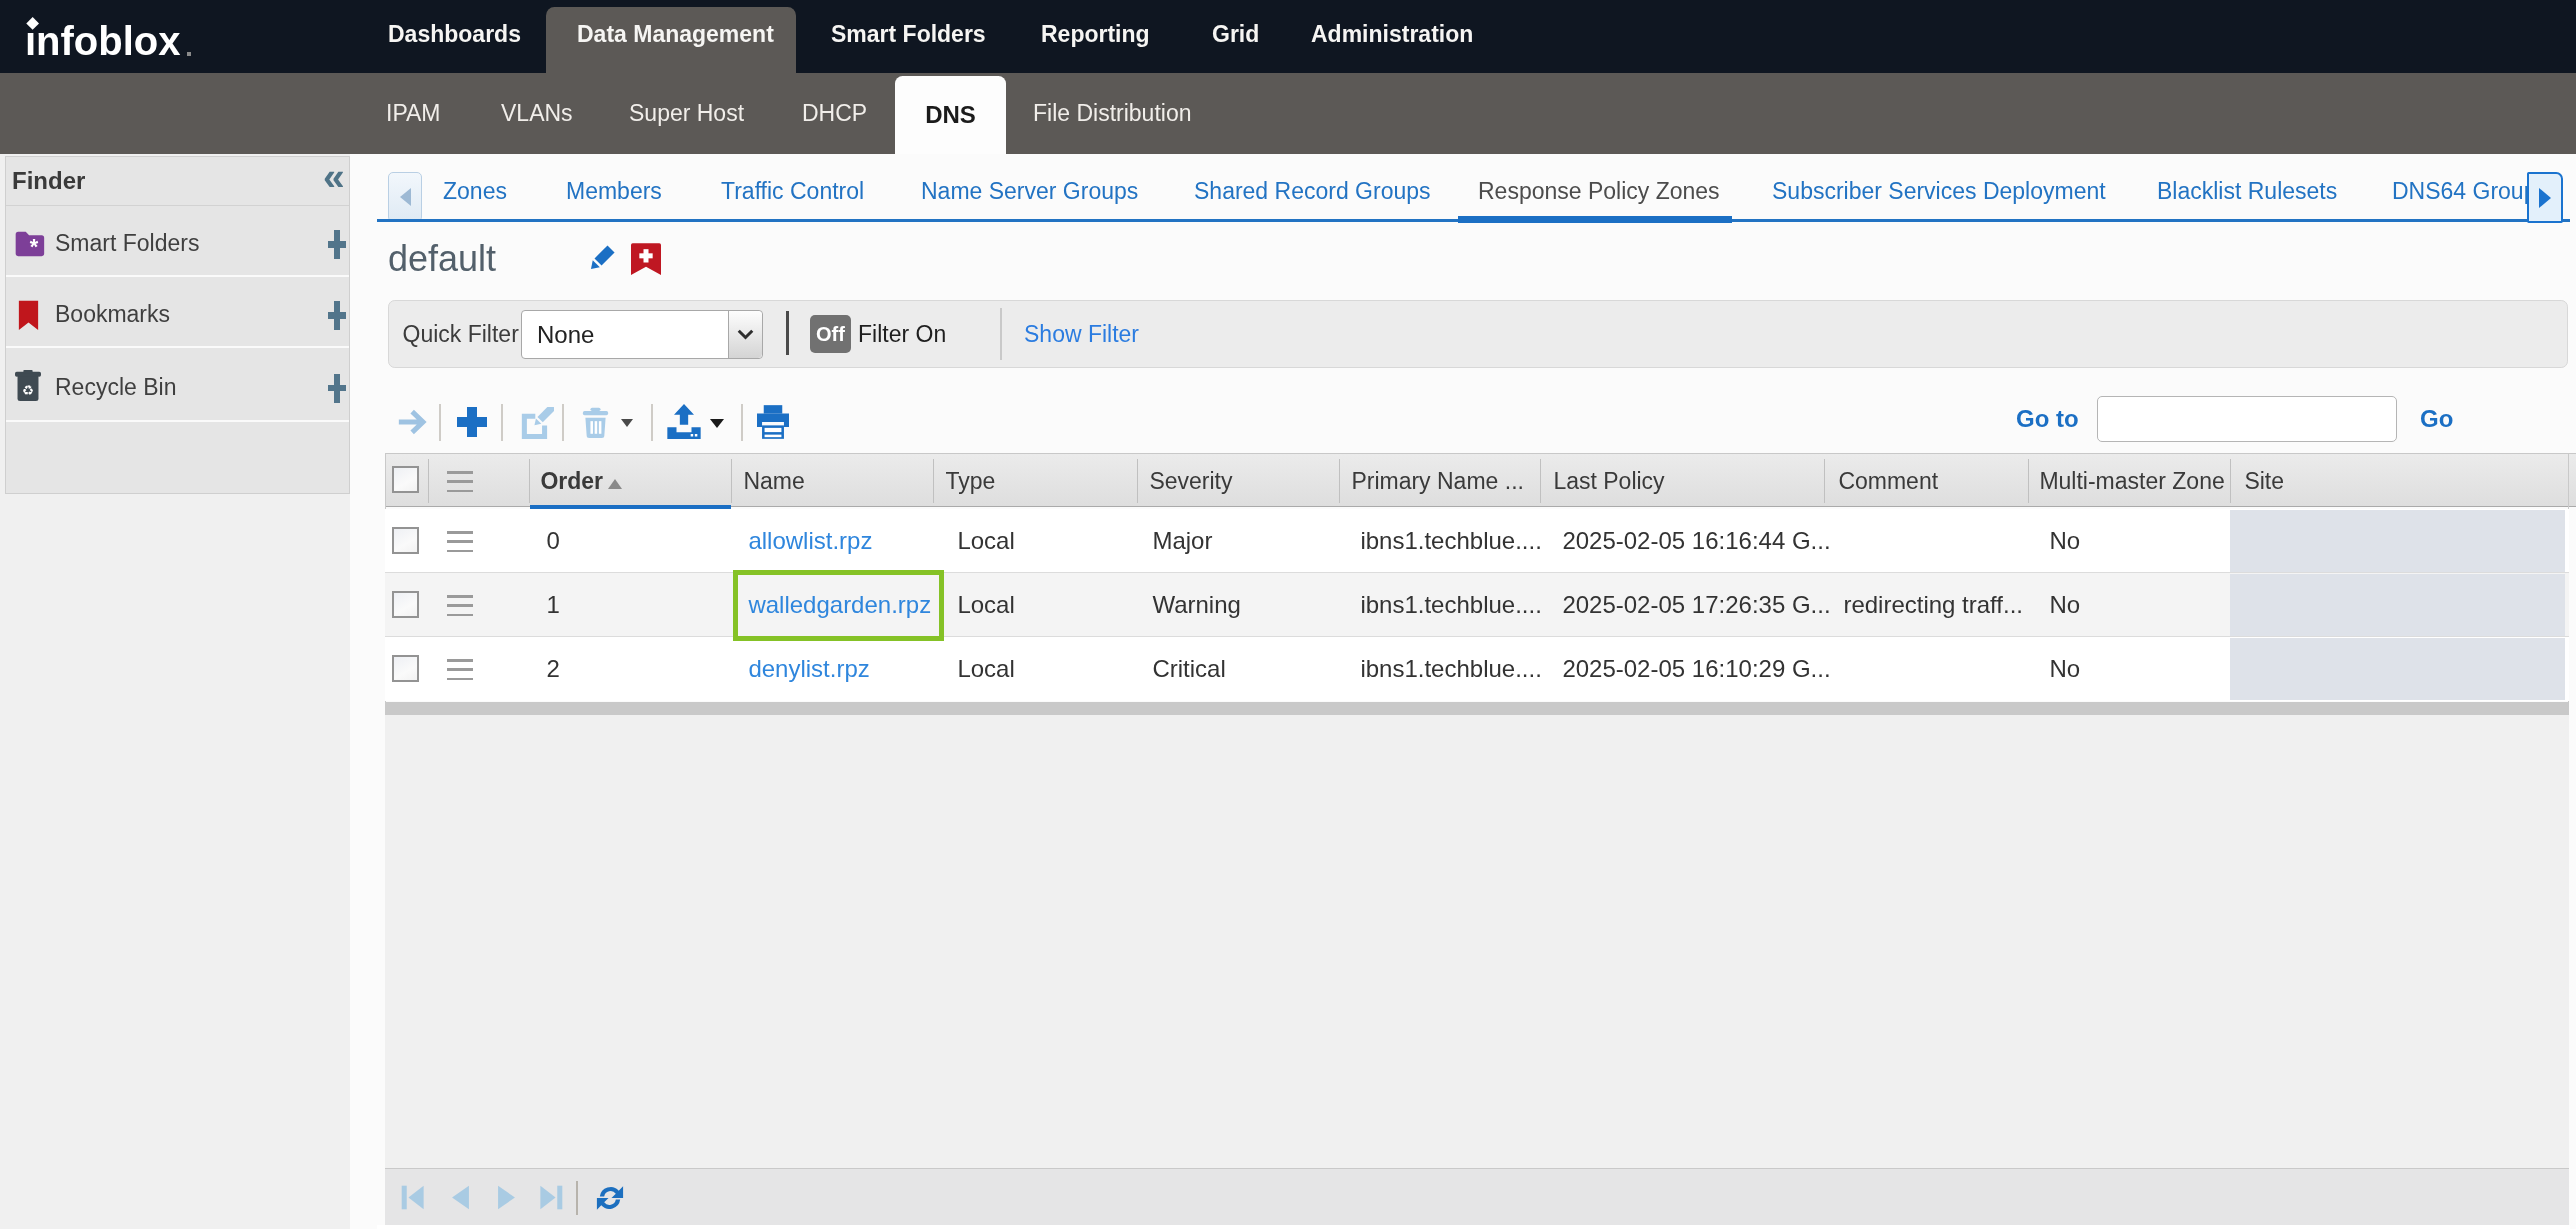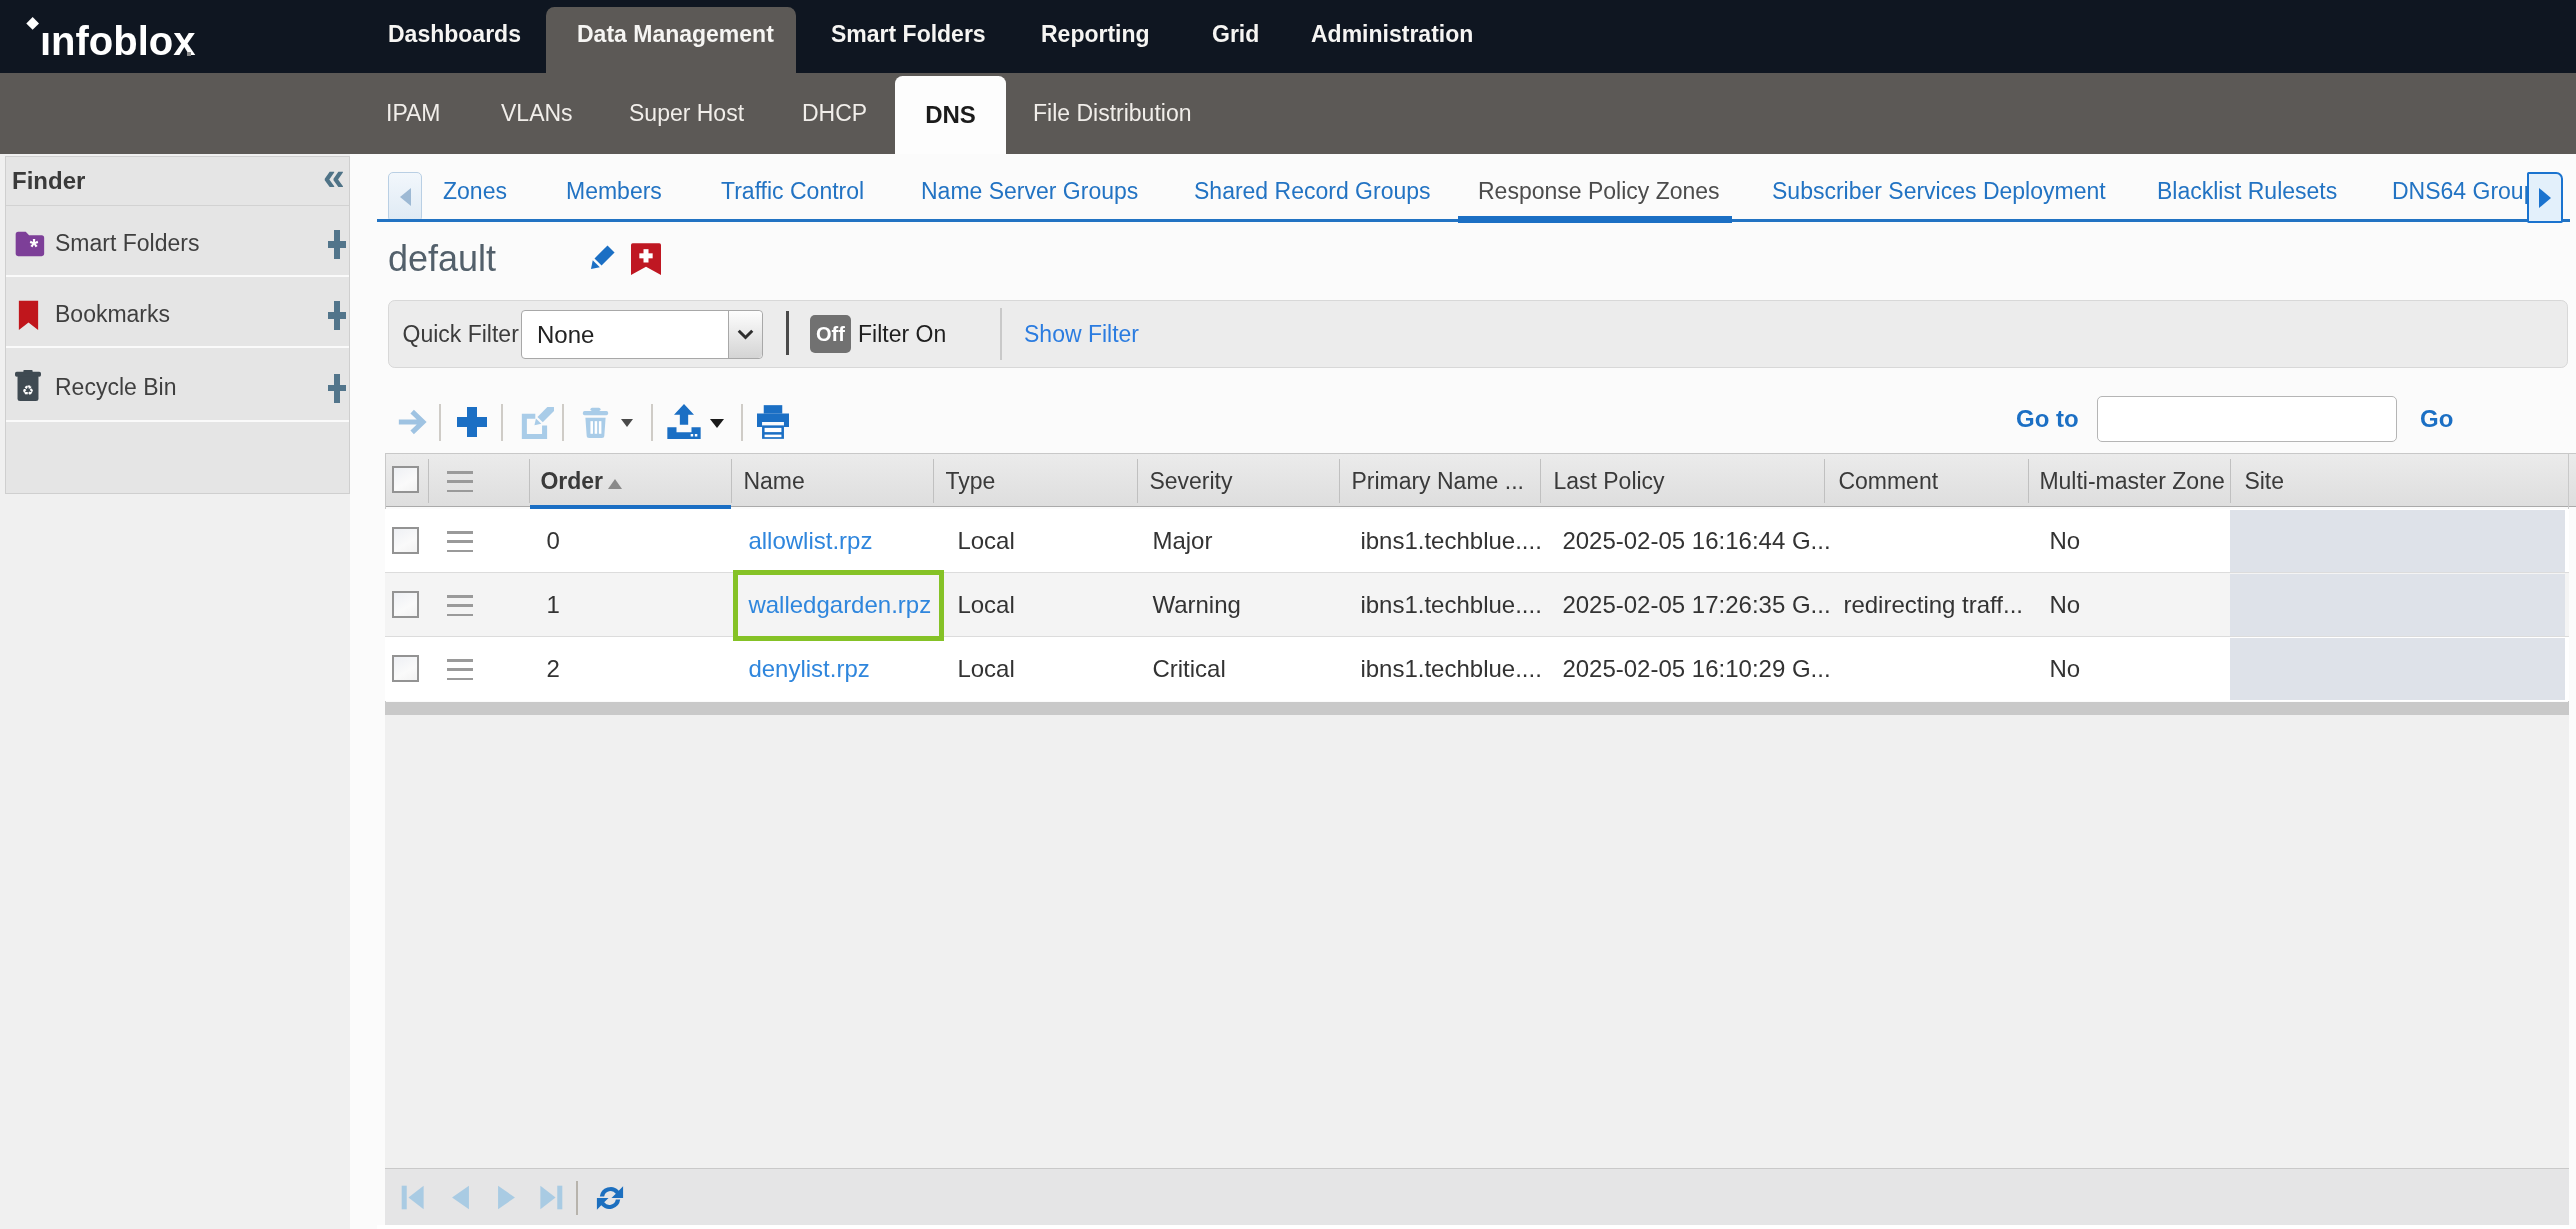--- a/index.html
+++ b/index.html
@@ -42,21 +42,21 @@
   .sitecell { position:absolute; left:1845px; top:0.8px; width:335px; height:62px; background:#dee2e9; }
   .cb { position:absolute; left:6.8px; width:27px; height:27px; border:2.5px solid #939393; background:linear-gradient(150deg,#eef0f4 0%,#fafafa 60%,#f2f2f2 100%); }
   .ham { position:absolute; left:62px; width:26px; }
   .ham div { height:2.5px; background:#9a9a9a; margin-bottom:6.8px; }
 </style>
 </head>
 <body>
 
   <div id="hdr">
     <div id="dmtab"></div>
-    <div class="abs" style="left:25px;top:21px;font-size:40px;font-weight:bold;color:#fff;line-height:40px;margin-left:15px;">ınfoblox</div>
+    <div class="abs" style="left:25px;top:21px;font-size:40px;font-weight:bold;color:#fff;line-height:40px;">ınfoblox</div>
     <div class="abs" style="left:28px;top:18.6px;width:9.3px;height:9.3px;background:#fff;transform:rotate(45deg);"></div>
     <div class="abs" style="left:187px;top:52px;width:4.2px;height:4.2px;background:#8a8a8a;"></div>
     <div class="topnav" style="left:388px;">Dashboards</div>
     <div class="topnav" style="left:577px;">Data Management</div>
     <div class="topnav" style="left:831px;">Smart Folders</div>
     <div class="topnav" style="left:1041px;">Reporting</div>
     <div class="topnav" style="left:1212px;">Grid</div>
     <div class="topnav" style="left:1311px;">Administration</div>
   </div>
 

